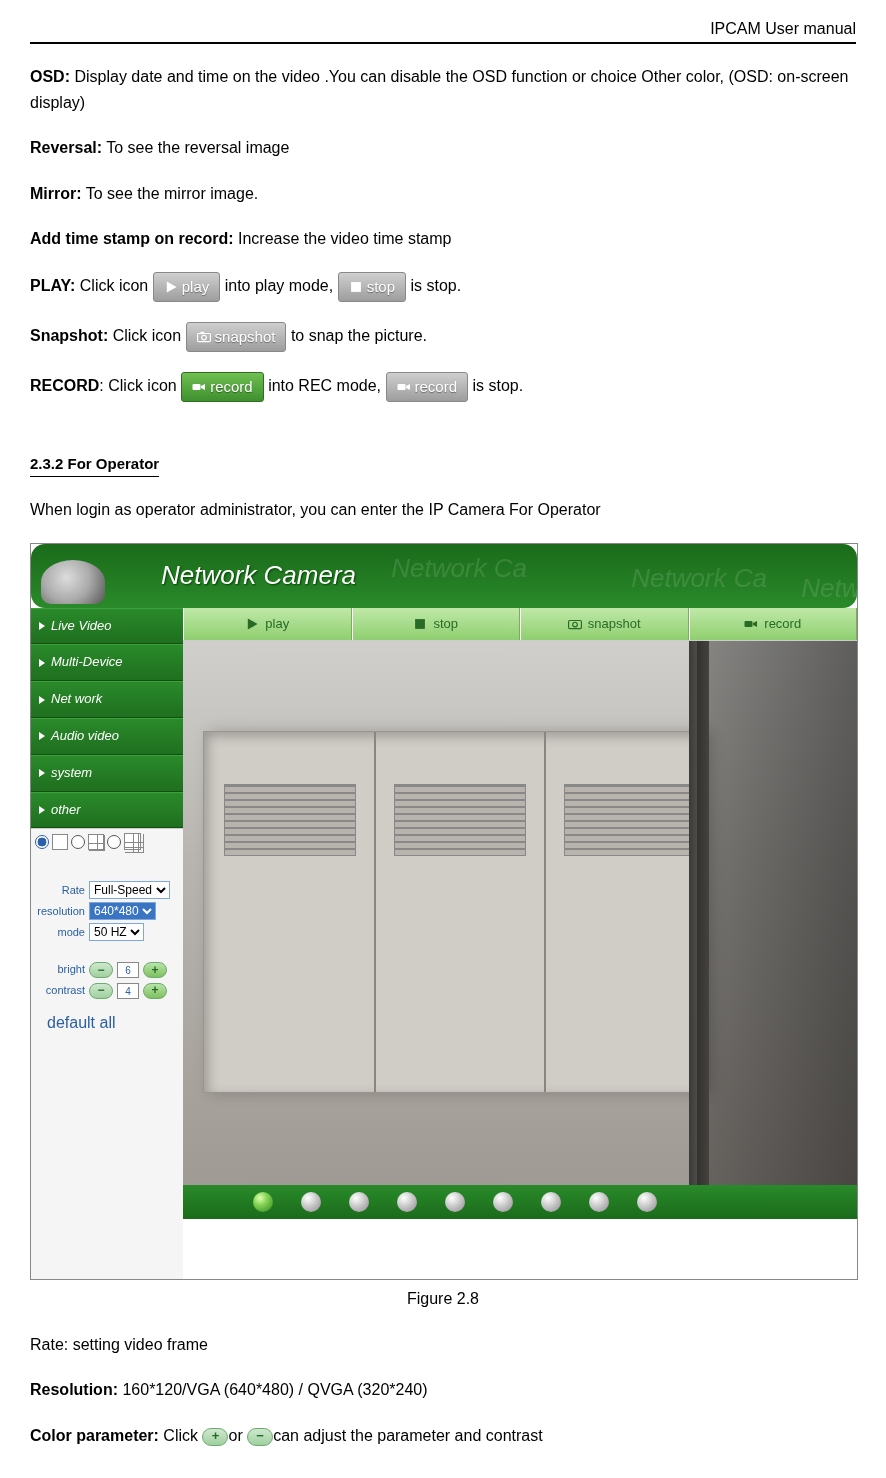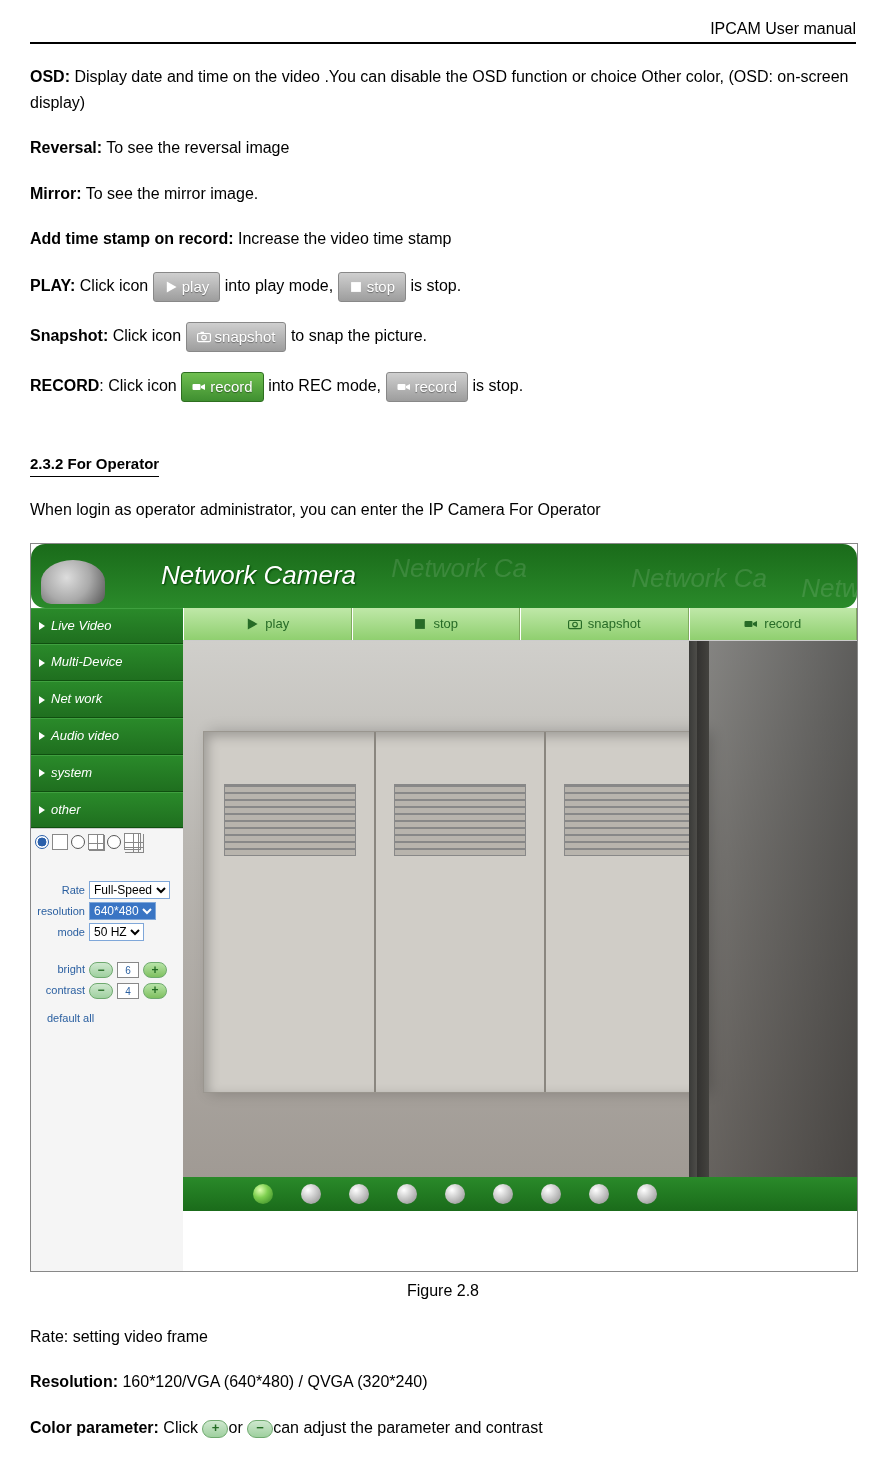--- a/index.html
+++ b/index.html
@@ -139,21 +139,21 @@
   .adj-row { display:flex; align-items:center; gap:4px; font-size:11px; color:#2a5fa0; margin:3px 0;}
   .adj-row label { width:50px; text-align:right;}
   .pill {
     width: 22px; height: 14px; border-radius: 8px;
     display: inline-flex; align-items:center; justify-content:center;
     color:#246b24; font-weight:bold; font-size:12px;
     background: linear-gradient(#cfe8cf,#9fd09f); border:1px solid #6faa6f;
   }
   .pill.plus { background: linear-gradient(#b8e4a8,#7fc060); }
   .num-box { width:20px; height:14px; border:1px solid #888; background:#fff; font-size:10px; text-align:center;}
-  .default-all { color:#2a5fa0; font-size:11px; margin-top:10px; padding-left:12px;}
+  .default-all { color:#2a5fa0; font-size:16px; margin-top:10px; padding-left:12px;}
 
   .content { flex: 1; display:flex; flex-direction:column; }
   .toolbar { display:flex; background:#f0f0f0; border-bottom:1px solid #ccc; }
   .tool-btn {
     flex:1;
     background: linear-gradient(#bfe8a8,#8fcf6f);
     border-left:1px solid #fff; border-right:1px solid #7faa5f;
     padding: 6px 0;
     display:flex; align-items:center; justify-content:center; gap:6px;
     color:#276b27; font-size:13px;

